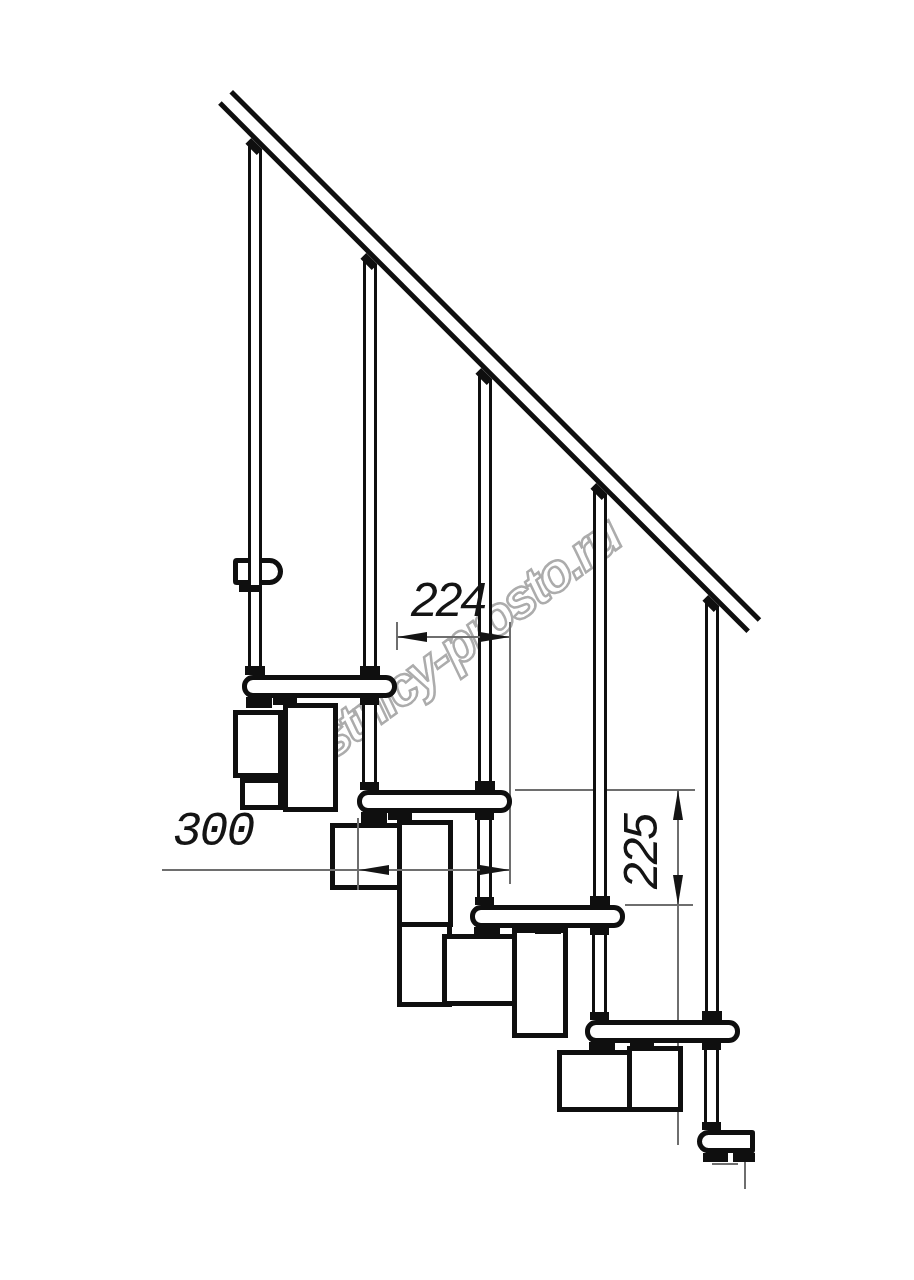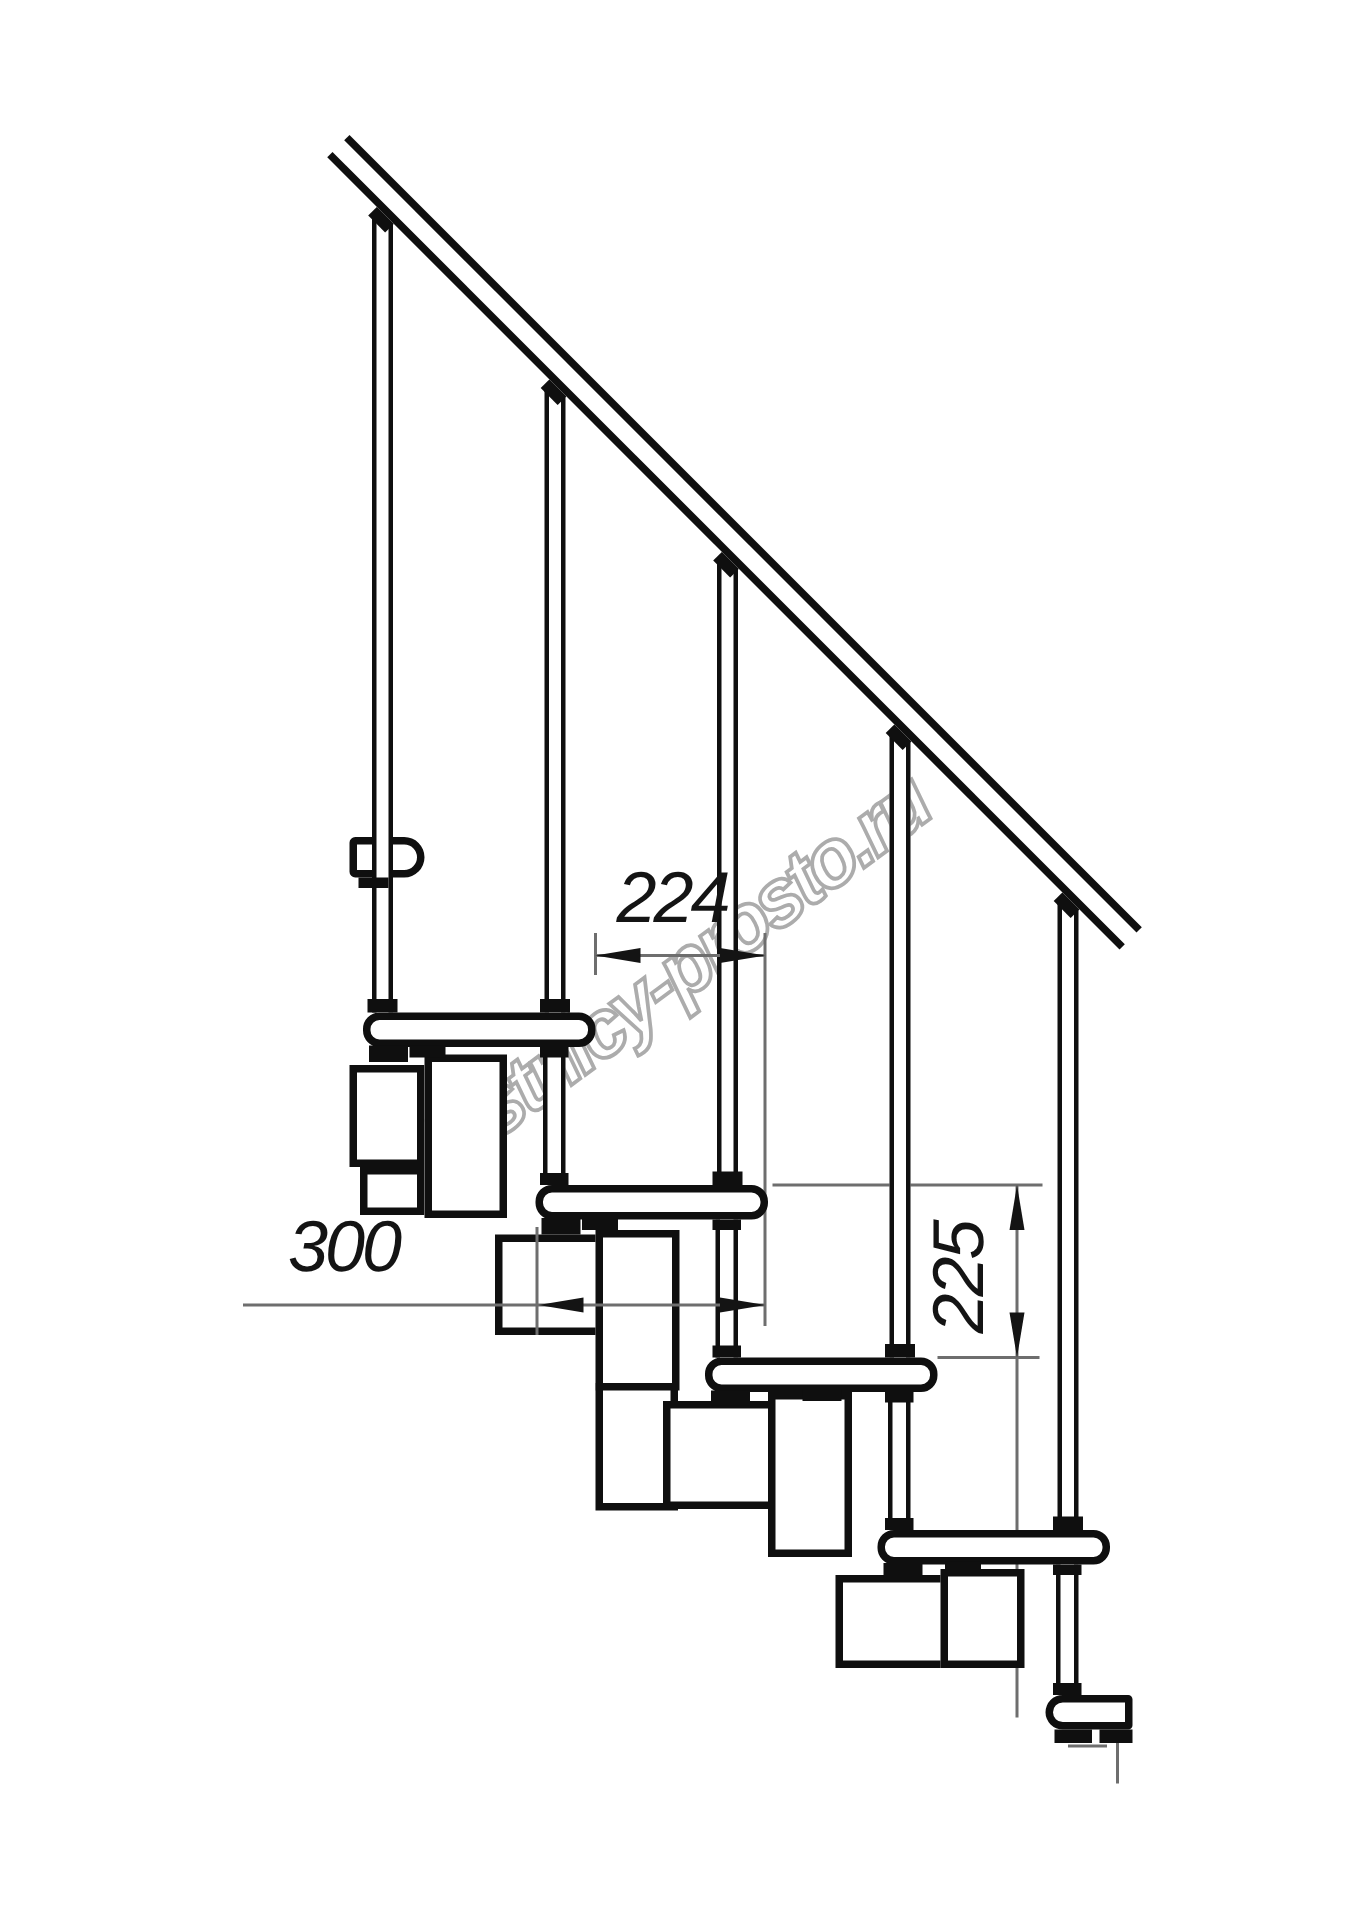--- a/index.html
+++ b/index.html
@@ -38,21 +38,21 @@
   .arrow.right{border-top:5px solid transparent;border-bottom:5px solid transparent;border-left:30px solid #141414;}
   .arrow.up   {border-left:5px solid transparent;border-right:5px solid transparent;border-bottom:30px solid #141414;}
   .arrow.down {border-left:5px solid transparent;border-right:5px solid transparent;border-top:30px solid #141414;}
   
   .dim-label{
     position:absolute;z-index:4;color:#141414;white-space:nowrap;
     font:italic 400 48px "Liberation Sans",sans-serif;letter-spacing:-2px;
     transform:translate(-50%,-50%);
   }
   #label-run  {left:448px;top:599px;}
-  #label-depth{left:229px;top:832px;}
+  #label-depth{left:213px;top:832px;font-family:Liberation Mono, monospace;}
   #label-rise {left:640px;top:852px;transform:translate(-50%,-50%) rotate(-90deg);}
 </style>
 </head>
 <body>
 
 <div id="canvas">
   <div class="watermark">lestnicy-prosto.ru</div>
   <div id="shapes">
       <div class="thin" style="left: 509px; top: 622px; width: 2px; height: 262px;"></div>
       <div class="thin" style="left: 515px; top: 789px; width: 180px; height: 2px;"></div>

